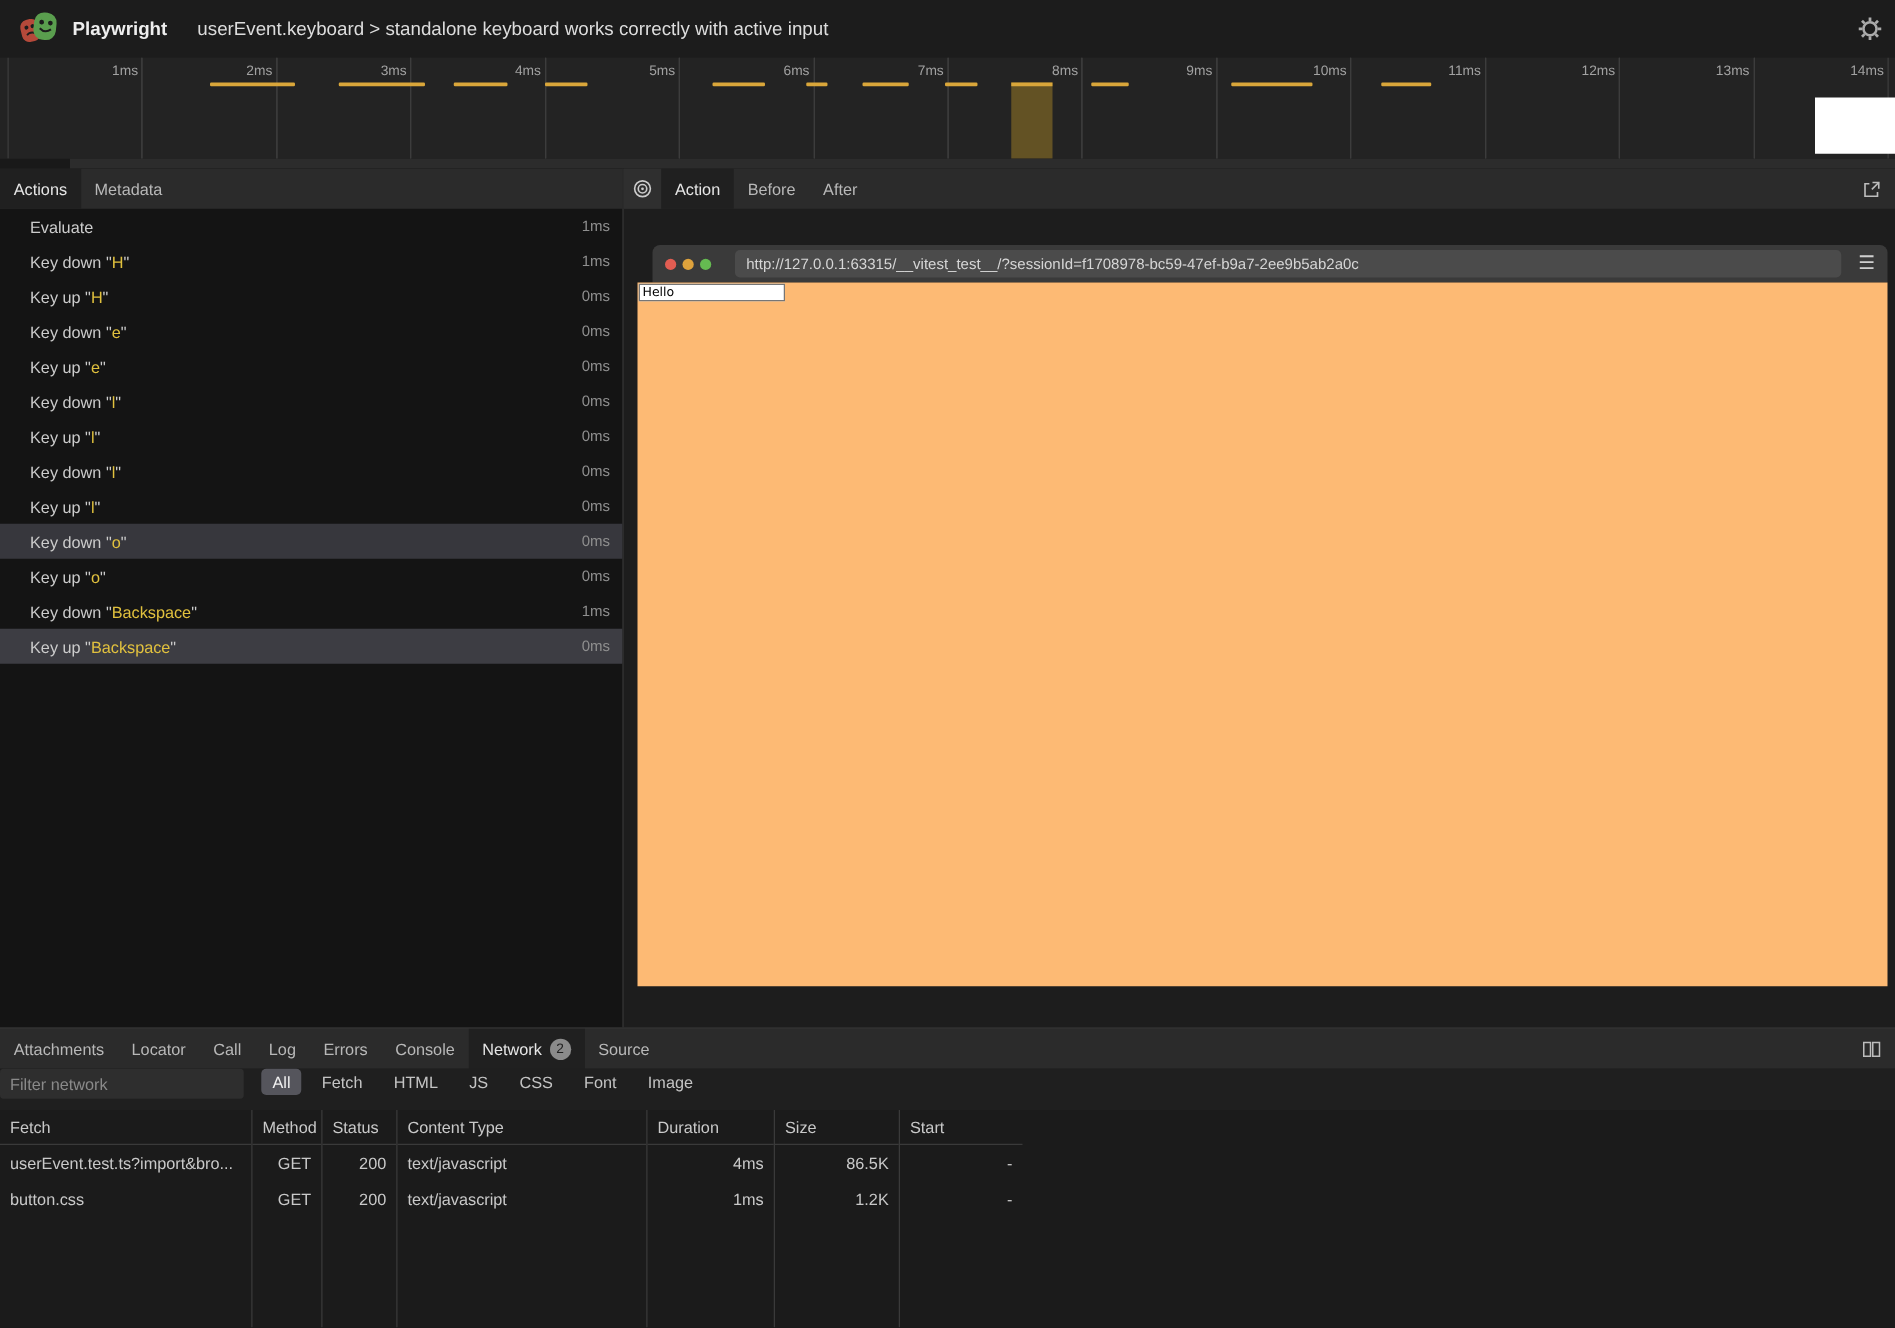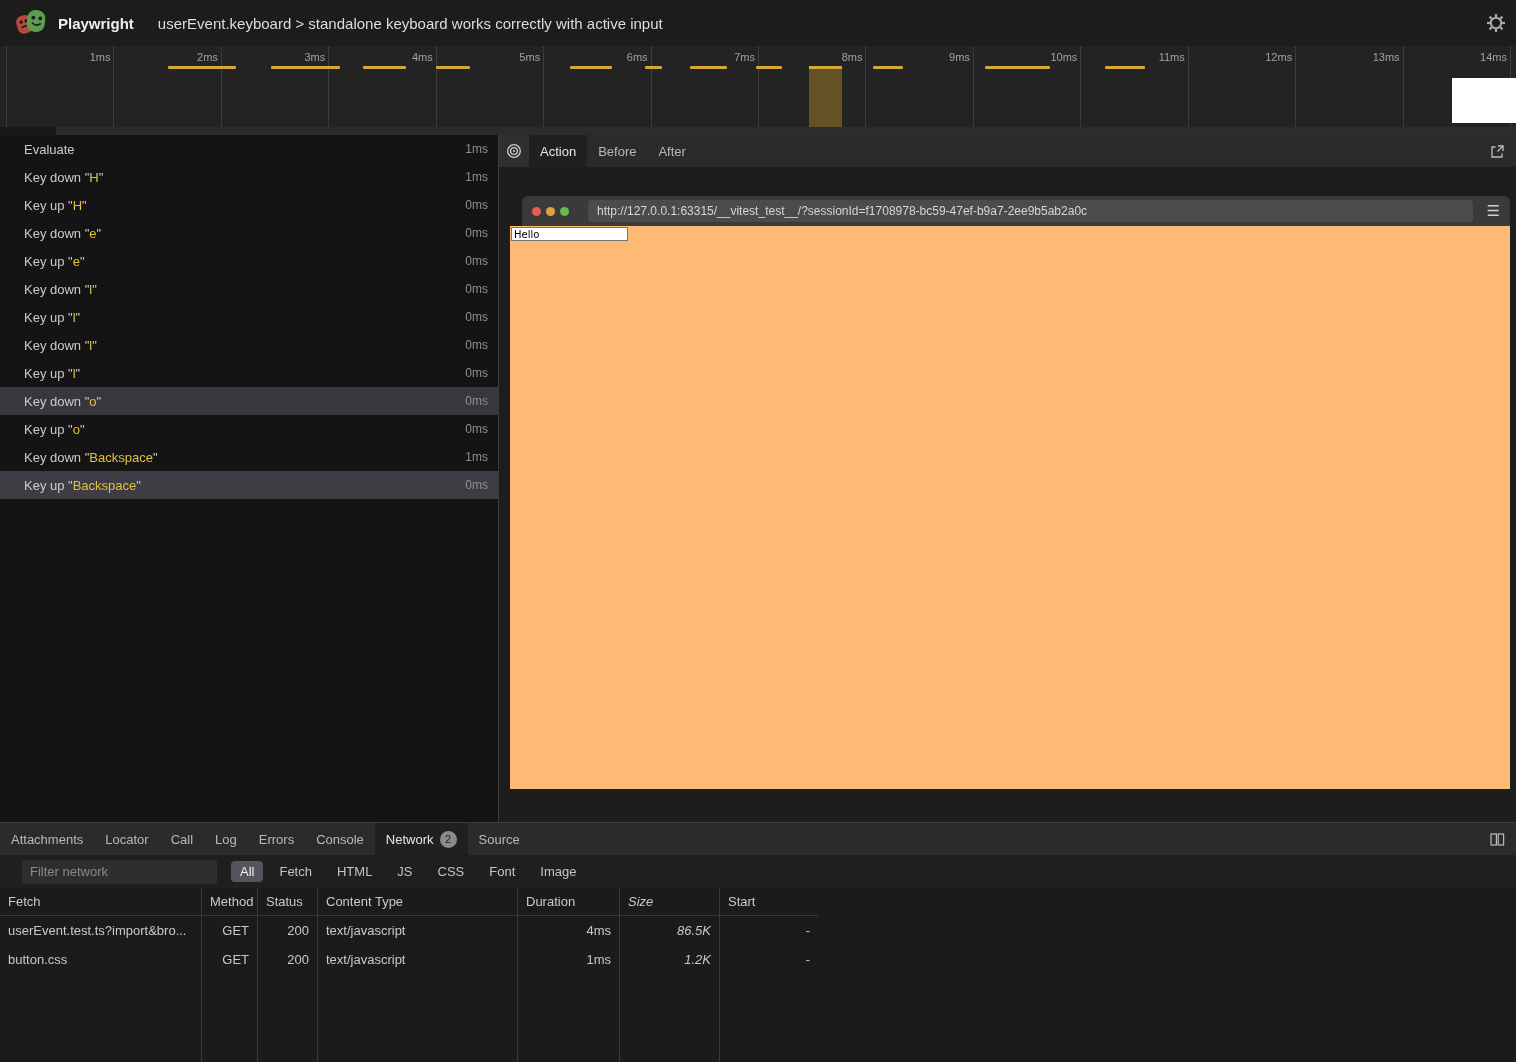--- a/index.html
+++ b/index.html
@@ -59,21 +59,21 @@
                display:flex; align-items:center; padding:0 9px; font-size:12px; color:#d6d6d6;
                white-space:nowrap; overflow:hidden; }
   .menu-icon { color:#cfcfcf; font-size:15px; letter-spacing:0; line-height:10px; }
   .page { height:563px; background:#fdba74; position:relative; }
   .page-input { position:absolute; left:1px; top:1px; width:117px; height:14px; border:1px solid #767676;
                 background:#fff; color:#000; font-size:10px; font-family:"DejaVu Sans", sans-serif; padding:0 2px; }
 
   
   .bottom-panel { position:absolute; left:0; top:822px; width:1516px; height:240px; background:#1b1b1b;
                   border-top:1px solid #3c3c3c; display:flex; flex-direction:column; }
-  .filter-row { height:33px; background:#1f1f1f; display:flex; align-items:center; padding:0 22px; flex:none; }
+  .filter-row { height:33px; background:#1f1f1f; display:flex; align-items:flex-start; padding:0 0; flex:none; }
   .filter-input { width:195px; height:24px; background:#2e2e2e; border:none; border-radius:3px;
                   color:#cccccc; font-size:13px; padding:0 8px; font-family:"Liberation Sans",sans-serif; }
   .filter-input::placeholder { color:#8a8a8a; }
   .pills { display:flex; align-items:center; margin-left:14px; }
   .pill { font-size:13px; color:#c4c4c4; padding:3px 9px; border-radius:4px; margin-right:7px; cursor:pointer; }
   .pill.active { background:#55555c; color:#f0f0f0; }
 
   .net-table { flex:1; display:flex; align-items:stretch; overflow:hidden; }
   .net-col { display:flex; flex-direction:column; border-right:1px solid #3a3a3a; }
   .net-col:last-child { border-right:none; }
@@ -178,20 +178,28 @@
     <div class="tl-selbar" style="left: 809px; width: 33px;"></div>
     <div class="tl-thumb" style="left: 1452px; width: 64px;"></div>
   </div>
 <div class="tl-strip">
   <div class="tl-strip-seg"></div>
 </div>
 
 <div class="main">
 
   <div class="left-panel">
+    <div class="tabstrip" id="left-tabs">
+        <div class="tab active">
+          <span>Actions</span>
+        </div>
+        <div class="tab">
+          <span>Metadata</span>
+        </div>
+      </div>
     <div class="action-list" id="action-list">
         <div class="action-row">
           <span class="a-label">Evaluate</span>
           <span class="a-time">1ms</span>
         </div>
         <div class="action-row">
           <span class="a-label">Key down "<span class="a-val">H</span>"</span>
           <span class="a-time">1ms</span>
         </div>
         <div class="action-row">
@@ -355,21 +363,21 @@
       <div class="net-col" style="width: 200px;">
         <div class="net-hcell">Content Type</div>
         <div class="net-cell">text/javascript</div>
         <div class="net-cell">text/javascript</div>
       </div>
       <div class="net-col" style="width: 102px;">
         <div class="net-hcell">Duration</div>
         <div class="net-cell al-right">4ms</div>
         <div class="net-cell al-right">1ms</div>
       </div>
-      <div class="net-col" style="width: 100px; font-style: italic;">
+      <div class="net-col" style="width: 100px;">
         <div class="net-hcell">Size</div>
         <div class="net-cell al-right">86.5K</div>
         <div class="net-cell al-right">1.2K</div>
       </div>
       <div class="net-col" style="width: 98px;">
         <div class="net-hcell">Start</div>
         <div class="net-cell al-right">-</div>
         <div class="net-cell al-right">-</div>
       </div>
     </div>

